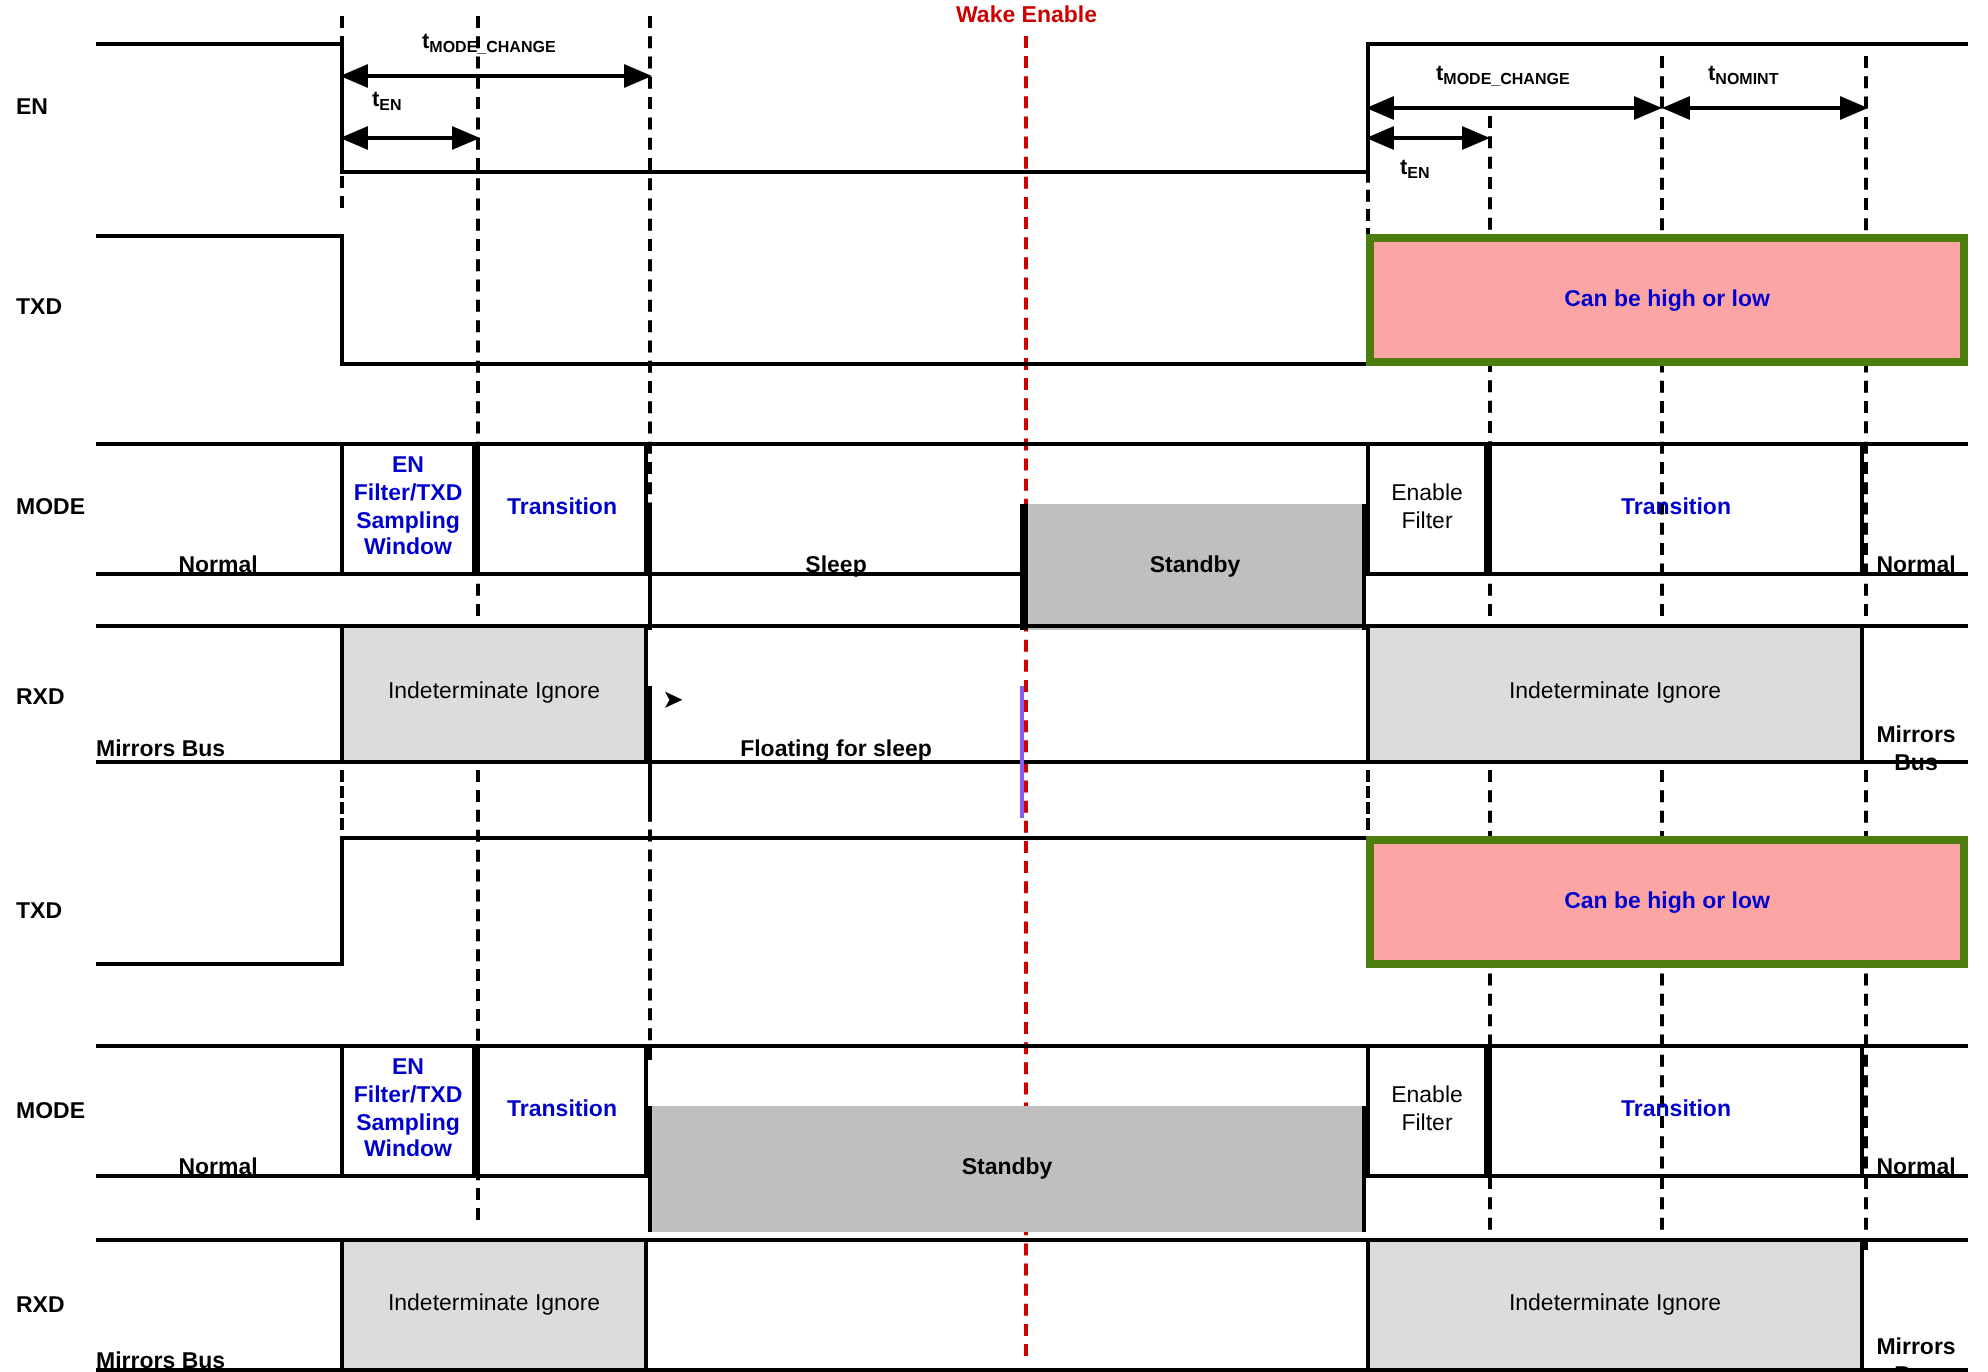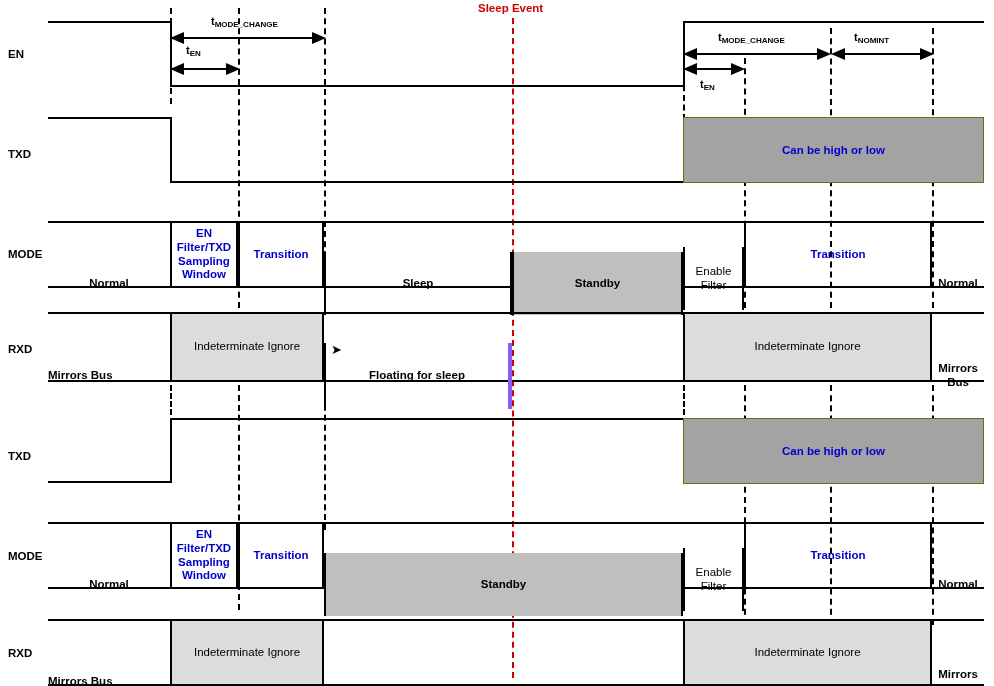--- a/index.html
+++ b/index.html
@@ -64,32 +64,32 @@
     padding: 0 2px;
   }
   .cell.noborder {
     border-left: none;
     border-right: none;
   }
   .cell.blue { color: #0000cc; }
   .cell.gray-dark { background: #bfbfbf; }
   .cell.gray-light { background: #dcdcdc; font-weight: normal; }
   .cell.plain { font-weight: bold; margin-top: 29px; }
-  .cell.thin { font-weight: normal; margin-top: 24px; }
+  .cell.thin { font-weight: normal; }
   .boxed {
     position: absolute;
     box-sizing: border-box;
-    border: 1px solid #4d7c0f;
+    border: 4px solid #4d7c0f;
     display: flex;
     align-items: center;
     justify-content: center;
     font-size: 11.5px;
     font-weight: bold;
     color: #0000cc;
-    background: #a3a3a3;
+    background: #fca5a5;
   }
   .wake-label {
     position: absolute;
     font-size: 11.5px;
     font-weight: bold;
     color: #cc0000;
     white-space: nowrap;
   }
   .tlabel {
     position: absolute;
@@ -129,21 +129,21 @@
 
   <div class="vdash" style="left:238px; top:385px; height:225px;"></div>
   <div class="vdash" style="left:324px; top:385px; height:145px;"></div>
   <div class="vdash" style="left:744px; top:385px; height:240px;"></div>
   <div class="vdash" style="left:830px; top:385px; height:240px;"></div>
   <div class="vdash" style="left:932px; top:385px; height:240px;"></div>
   <div class="vdash" style="left:170px; top:385px; height:30px;"></div>
   <div class="vdash" style="left:683px; top:385px; height:30px;"></div>
 
   <div class="vdash-red" style="left:512px; top:18px; height:660px;"></div>
-  <div class="wake-label" style="left:478px; top:2px;">Sleep Event</div>
+  <div class="wake-label" style="left:478px; top:2px;">Wake Enable</div>
 
   <div class="row-label" style="top:48px;">EN</div>
 
   <div class="hline" style="left:48px; top:21px; width:124px;"></div>
   <div class="vline" style="left:170px; top:21px; height:66px;"></div>
   <div class="hline" style="left:170px; top:85px; width:515px;"></div>
   <div class="vline" style="left:683px; top:21px; height:66px;"></div>
   <div class="hline" style="left:683px; top:21px; width:301px;"></div>
 
   <div class="tlabel" style="left:211px; top:15px;">
@@ -217,21 +217,21 @@
   <div class="cell noborder plain" style="left:932px; top:223px; width:52px; height:63px;">Normal</div>
 
   <div class="row-label" style="top:343px;">RXD</div>
 
   <div class="hline" style="left:48px; top:312px; width:936px;"></div>
   <div class="hline" style="left:48px; top:380px; width:936px;"></div>
 
   <div class="cell noborder plain" style="left:48px; top:314px; width:122px; height:66px; justify-content:flex-start; padding-left:0px;">Mirrors Bus</div>
   <div class="cell gray-light" style="left:170px; top:314px; width:154px; height:66px;">Indeterminate Ignore</div>
   <div class="bullet" style="left:331px; top:343px;">➤</div>
-  <div class="cell plain" style="left:324px; top:314px; width:188px; height:66px; border-left:2px solid #000; border-right:4px solid #8b5cf6;">Floating for sleep</div>
+  <div class="cell plain" style="left:324px; top:314px; width:188px; height:66px; border-left:2px solid #000; border-right:2px solid #8b5cf6;">Floating for sleep</div>
   <div class="cell gray-light" style="left:683px; top:314px; width:249px; height:66px;">Indeterminate Ignore</div>
   <div class="cell noborder plain" style="left:932px; top:314px; width:52px; height:66px; white-space:pre-line;">Mirrors
 Bus</div>
 
   <div class="row-label" style="top:450px;">TXD</div>
 
   <div class="hline" style="left:48px; top:481px; width:124px;"></div>
   <div class="vline" style="left:170px; top:418px; height:65px;"></div>
   <div class="hline" style="left:170px; top:418px; width:515px;"></div>
   <div class="boxed" style="left:683px; top:418px; width:301px; height:66px;">Can be high or low</div>

